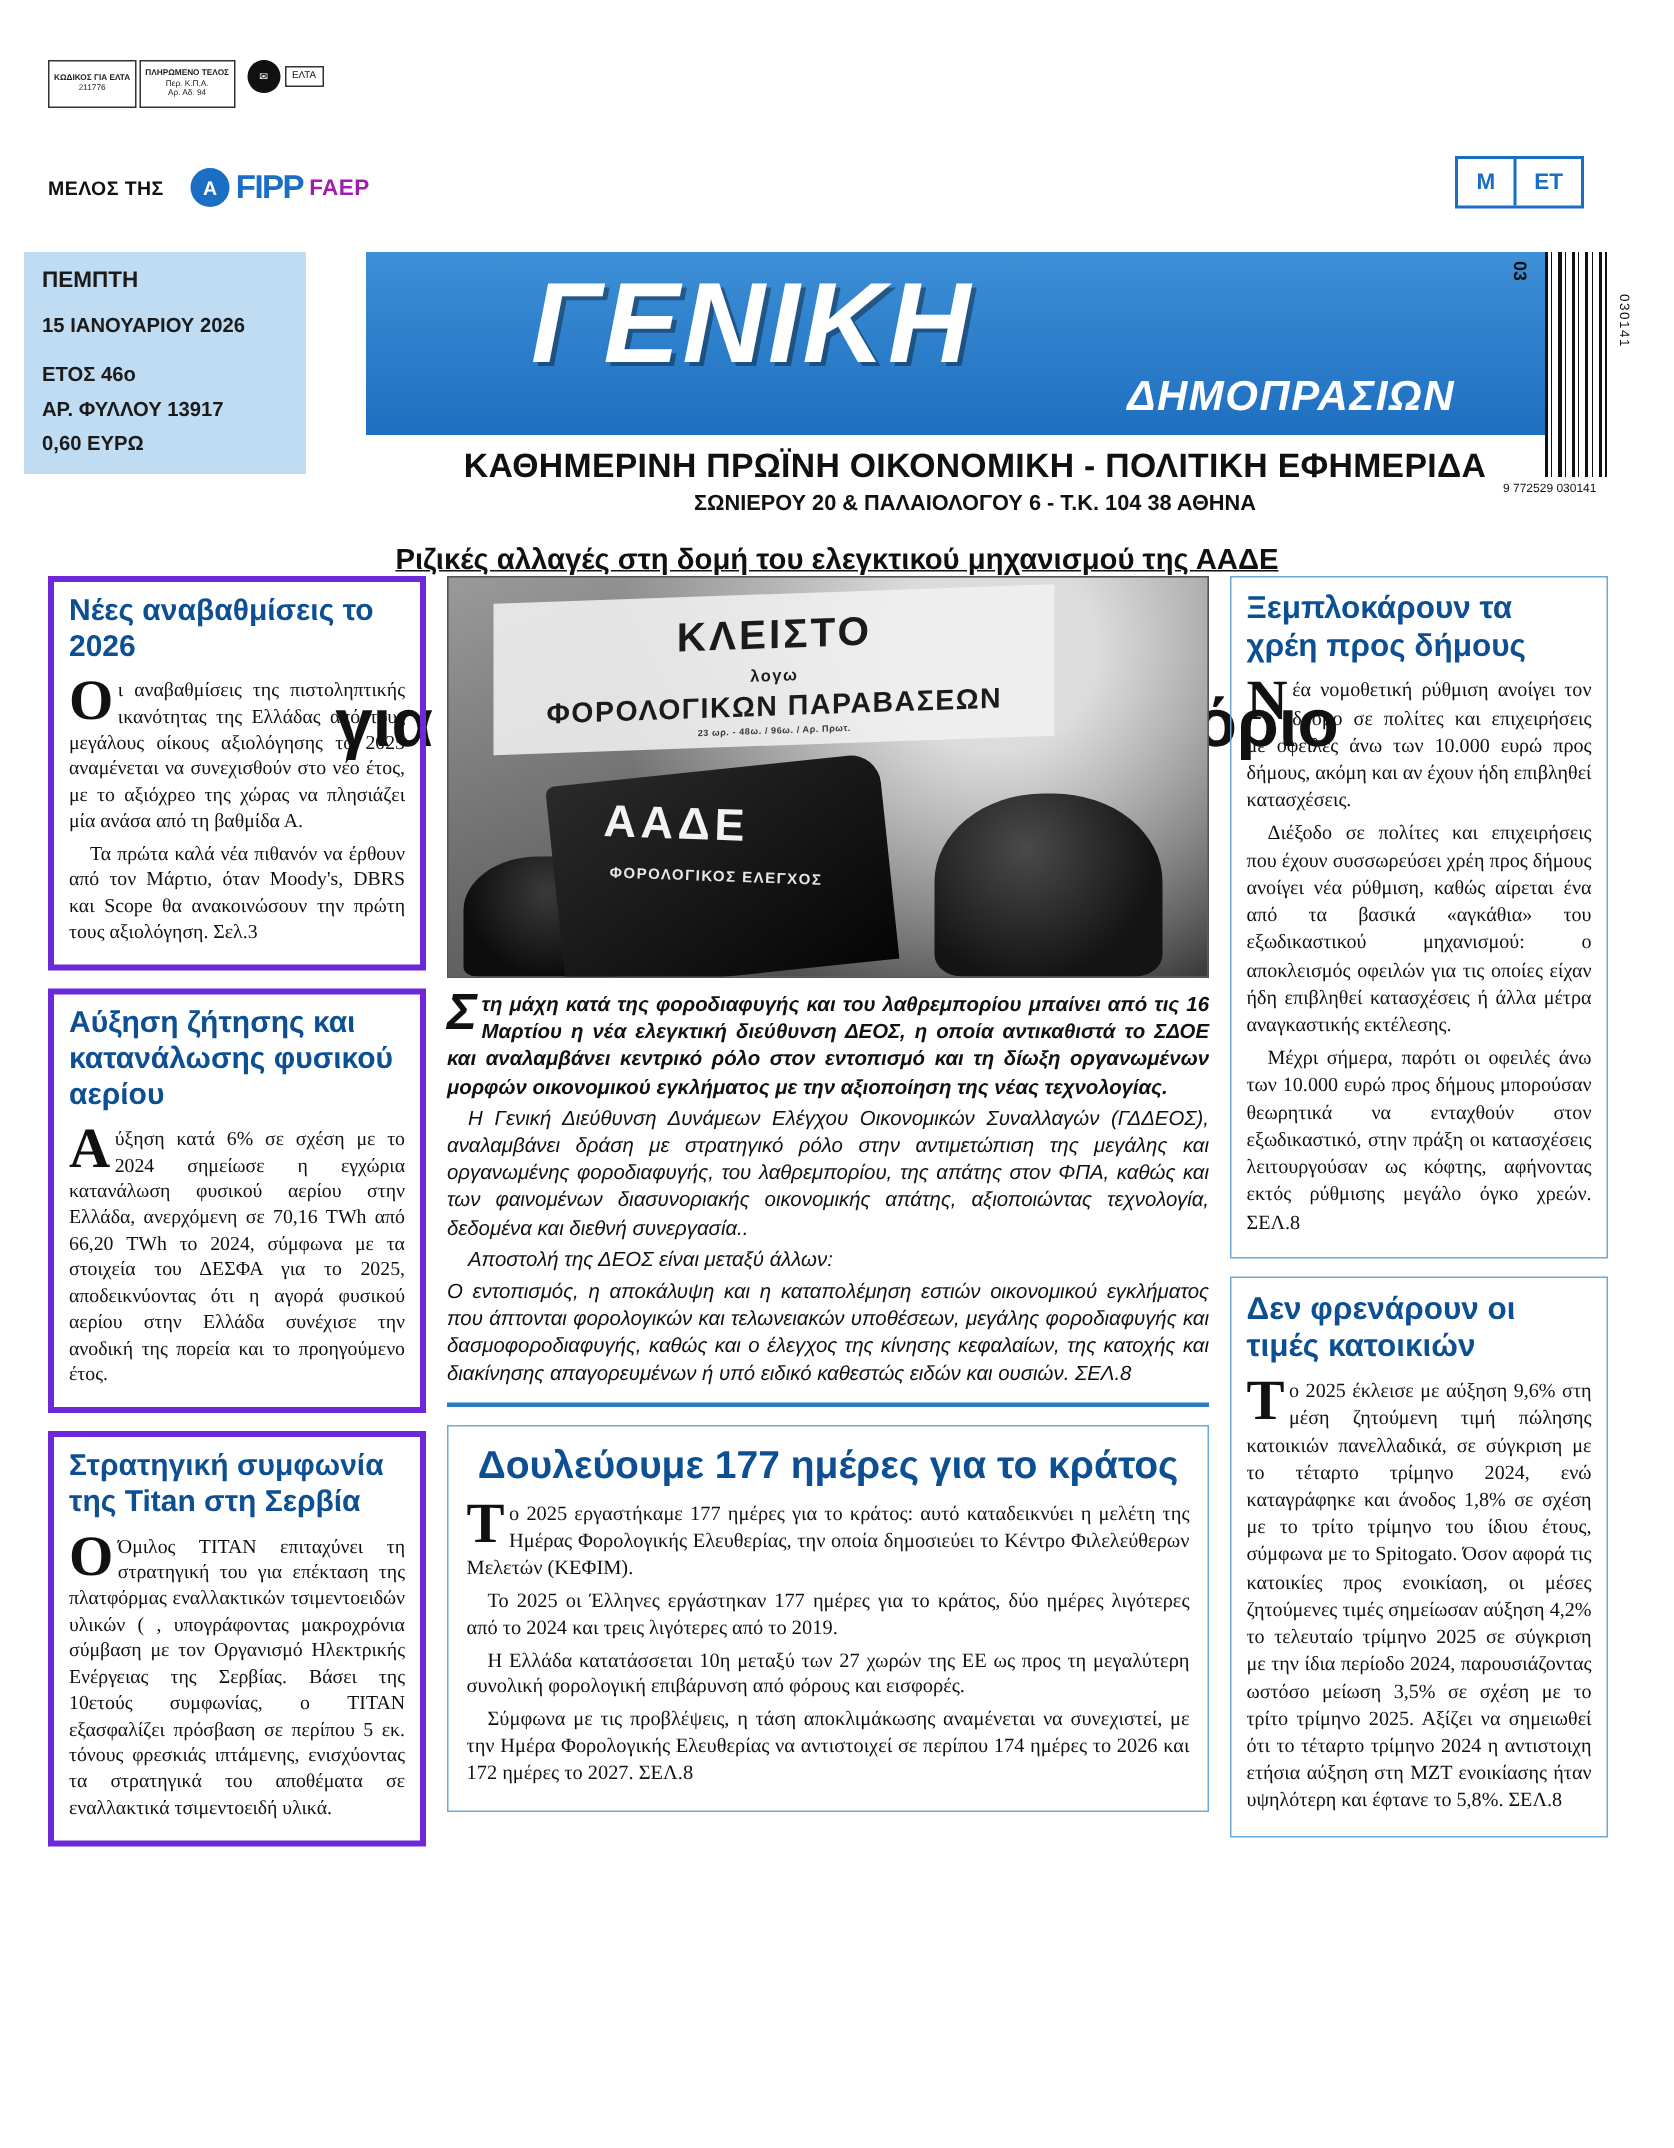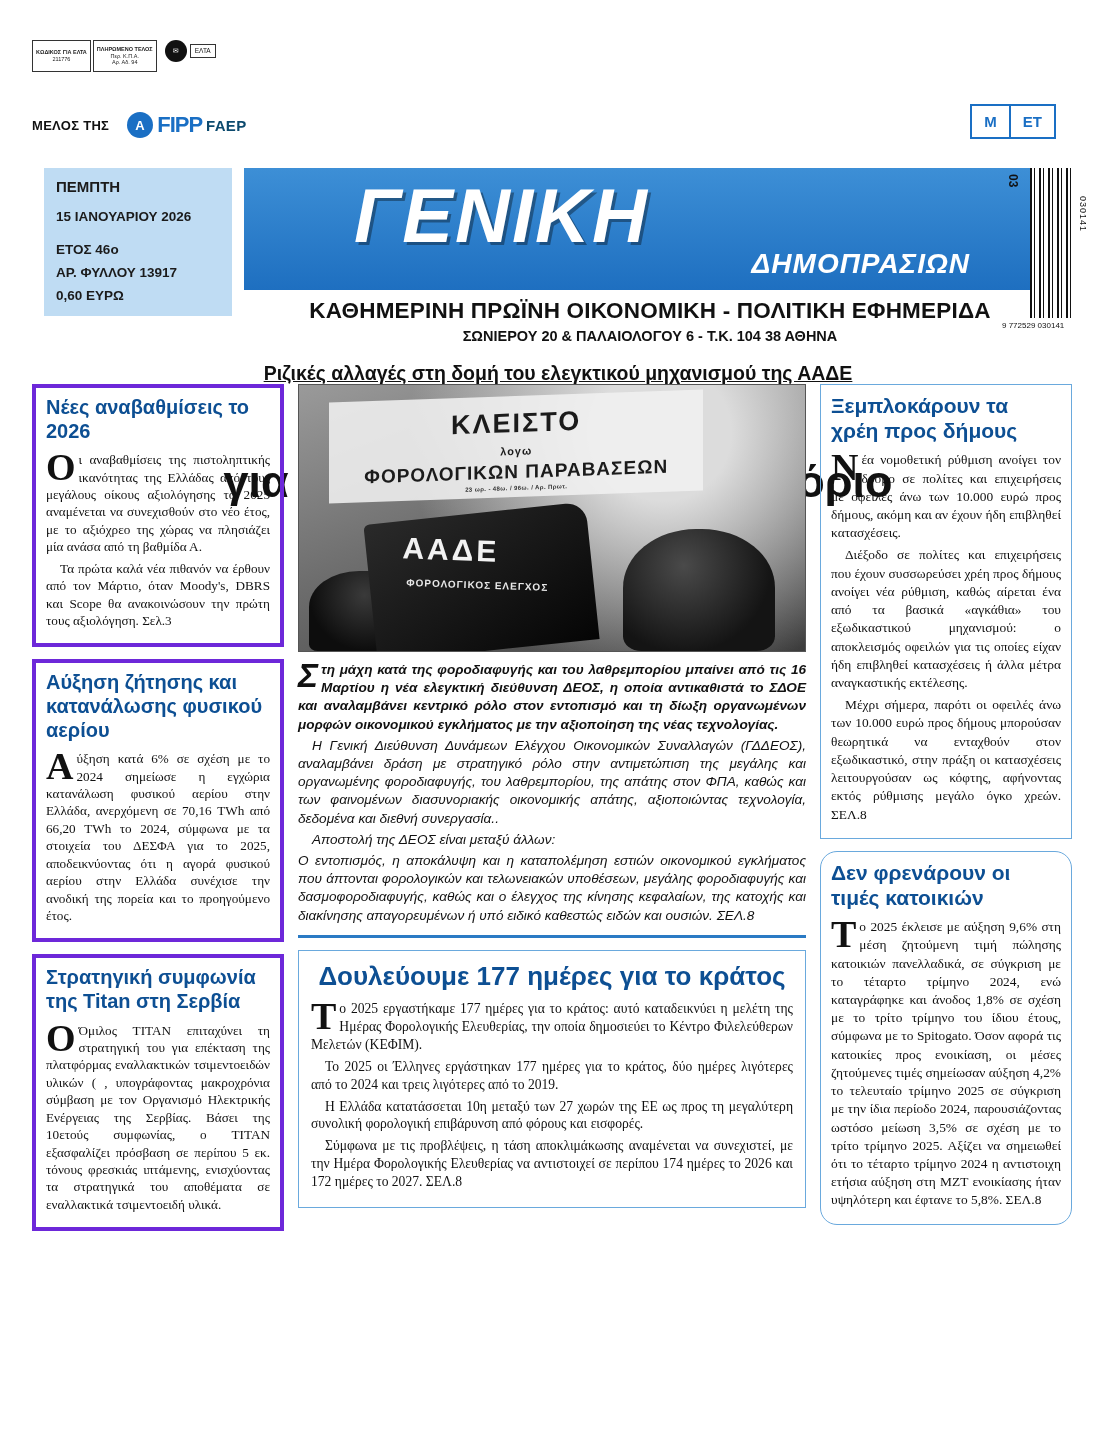--- a/index.html
+++ b/index.html
@@ -47,36 +47,36 @@
   .fipp {
     display: flex; align-items: center; gap: 4px;
   }
   .fipp-mark {
     width: 26px; height: 26px; border-radius: 50%;
     background: #1a6fc4; color: #fff;
     display: flex; align-items: center; justify-content: center;
     font-size: 13px; font-weight: bold;
   }
   .fipp-word { font-size: 22px; font-weight: bold; color: #1a6fc4; letter-spacing: -1px; }
-  .faep-word { font-size: 15px; font-weight: bold; color: #0c4a6e; }
+  .faep-word { font-size: 15px; font-weight: bold; color: #a21caf; }
 
   .met {
     position: absolute; right: 60px; top: 104px;
     display: flex; gap: 0;
     border: 2px solid #1a6fc4;
     color: #1a6fc4;
     font-weight: bold; font-size: 15px;
   }
   .met div { padding: 7px 12px; }
   .met div + div { border-left: 2px solid #1a6fc4; }
 
   
   .masthead { position: relative; height: 196px; }
   .datebox {
-    position: absolute; left: 44px; top: 8px;
+    position: absolute; left: 16px; top: 8px;
     width: 188px; height: 148px;
     background: #bfdcf3;
     padding: 10px 12px;
     font-weight: bold; color: #1b1b1b;
   }
   .datebox .l { font-size: 15px; margin-bottom: 14px; }
   .datebox .l2 { font-size: 13.5px; margin-bottom: 18px; }
   .datebox .l3 { font-size: 13.5px; margin-bottom: 8px; }
   .datebox .l4 { font-size: 13.5px; margin-bottom: 8px; }
   .datebox .l5 { font-size: 13.5px; }
@@ -228,21 +228,21 @@
     text-align: center;
   }
   .cbox .body-serif { font-size: 13.6px; }
 
   
   .rbox { border: 1px solid #6aa9dd; padding: 8px 10px 10px; }
   .rbox h3 {
     margin: 0 0 8px; font-size: 21px; line-height: 1.2; color: #0d4f93; font-weight: bold;
   }
   .rbox .body-serif { font-size: 13.4px; line-height: 1.36; }
-  .rbox + .rbox { margin-top: 12px; border-radius: 17px; }
+  .rbox + .rbox { margin-top: 12px; }
   .hr-blue { border: 0; border-top: 3px solid #2a7ac4; margin: 10px 0 0; }
 </style>
 </head>
 <body>
 
 <div class="page">
 
   <div class="topstrip">
 
     <div class="postbox">

